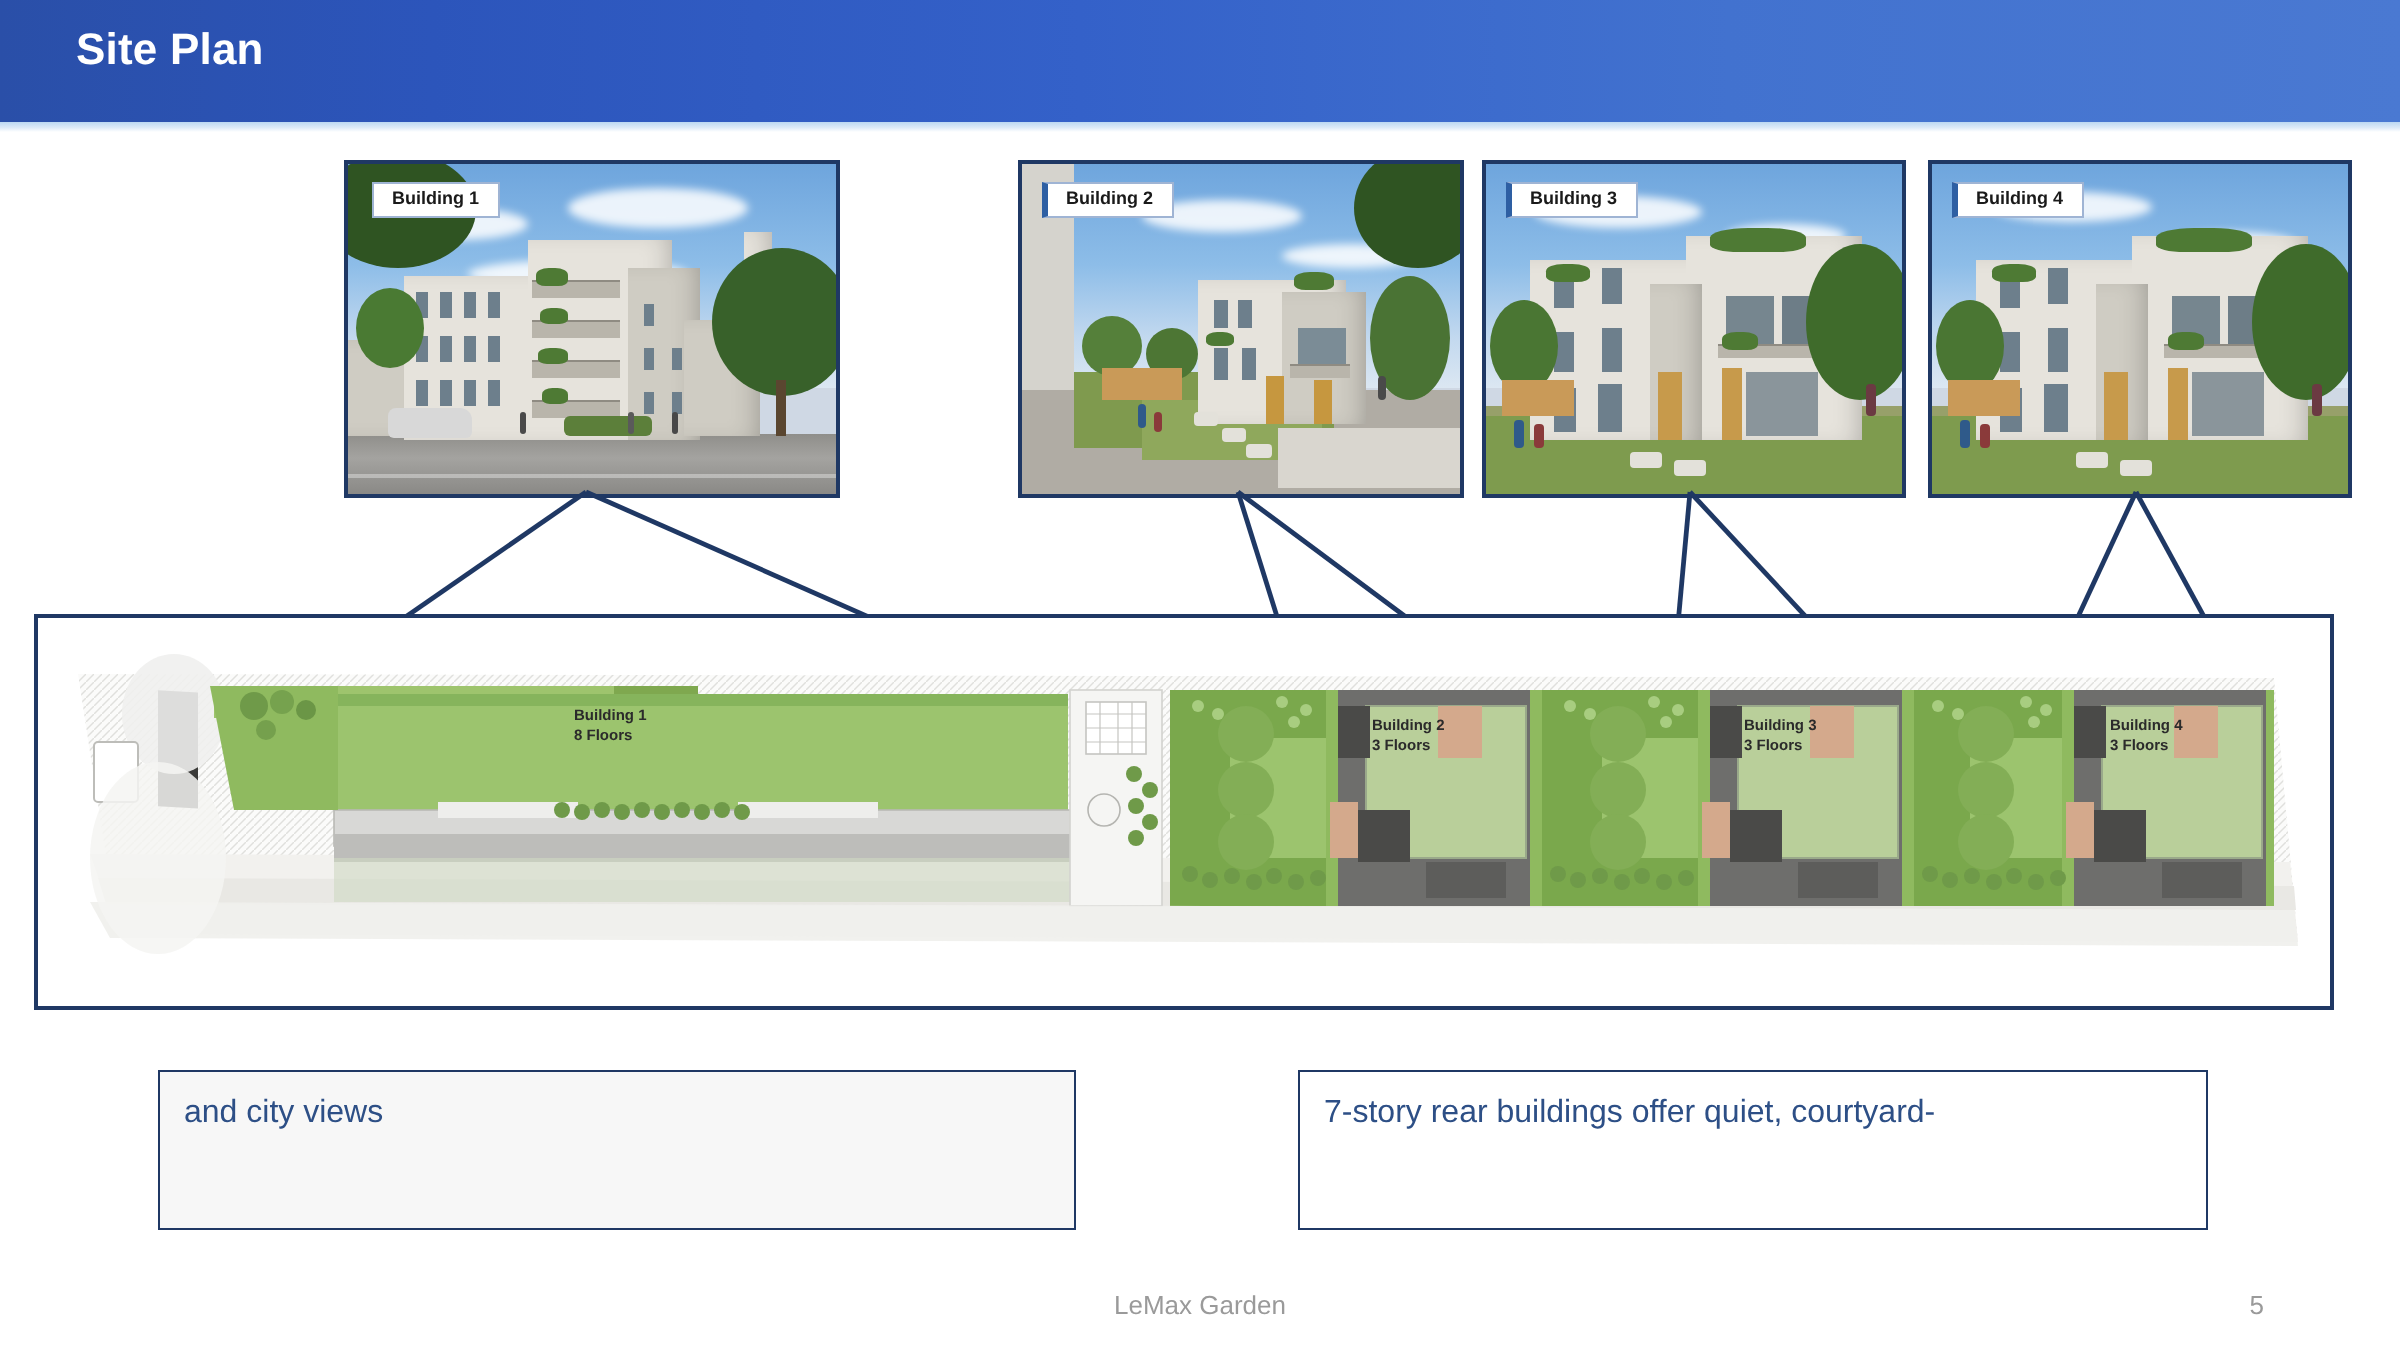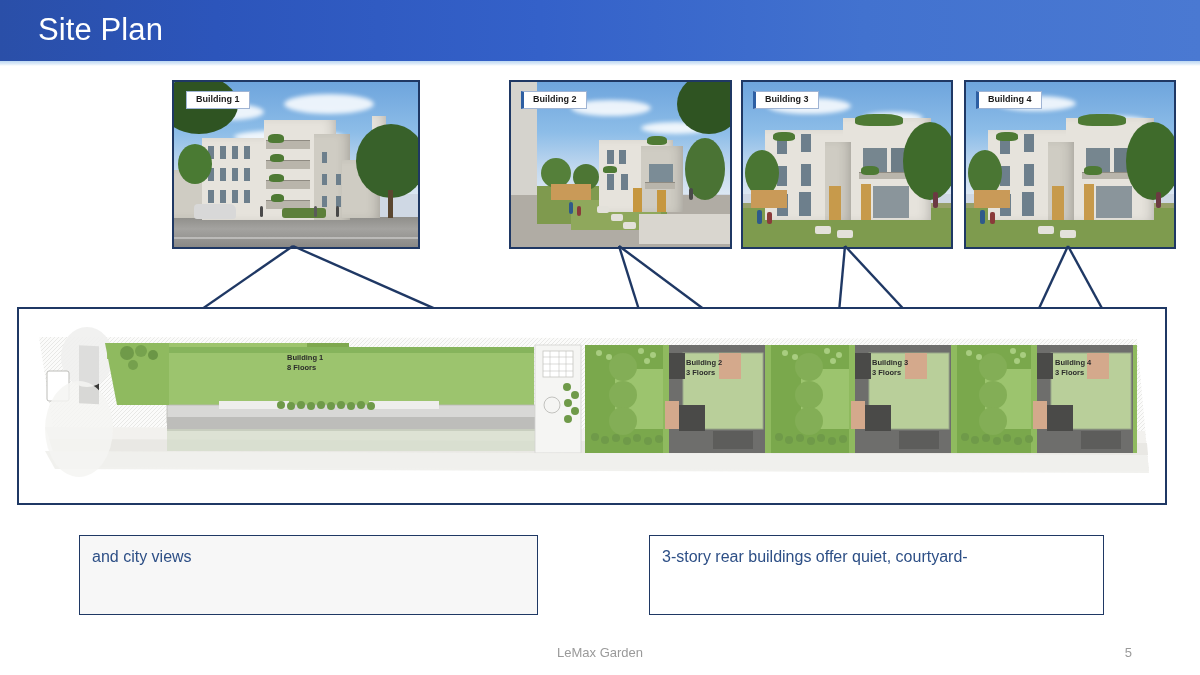--- a/index.html
+++ b/index.html
@@ -19,21 +19,21 @@
     width: 1200px; height: 61px;
     background: linear-gradient(90deg, #2a4fa8 0%, #2c55bb 18%, #3461c9 45%, #4272cf 72%, #4a79d2 100%);
   }
   .header-underline {
     position: absolute; left: 0; top: 61px;
     width: 1200px; height: 5px;
     background: linear-gradient(180deg, #bcd8f2 0%, #dceaf8 55%, #ffffff 100%);
   }
   .page-title {
     position: absolute; left: 38px; top: 12px;
-    font-size: 31px; font-weight: normal;
+    font-size: 22px; font-weight: bold;
     color: #ffffff; letter-spacing: .1px;
   }
 
   
   .thumb {
     position: absolute;
     border: 2px solid #1F3864;
     overflow: hidden;
     background: #cfd8e4;
   }
@@ -528,17 +528,17 @@
     <span>Building 4</span><br>
     <span>3 Floors</span>
   </div>
 </div>
 
 <div class="caption" style="left:79px; top:535px; width:459px; height:80px; background:#f7f7f7;">
   <div class="cap-body">and city views</div>
 </div>
 
 <div class="caption" style="left:649px; top:535px; width:455px; height:80px; background:#ffffff;">
-  <div class="cap-body">3-story rear buildings offer quiet, courtyard-</div>
+  <div class="cap-body">7-story rear buildings offer quiet, courtyard-</div>
 </div>
 
 <div class="footer-brand">LeMax Garden</div>
 <div class="footer-page">5</div>
 
 </body></html>

